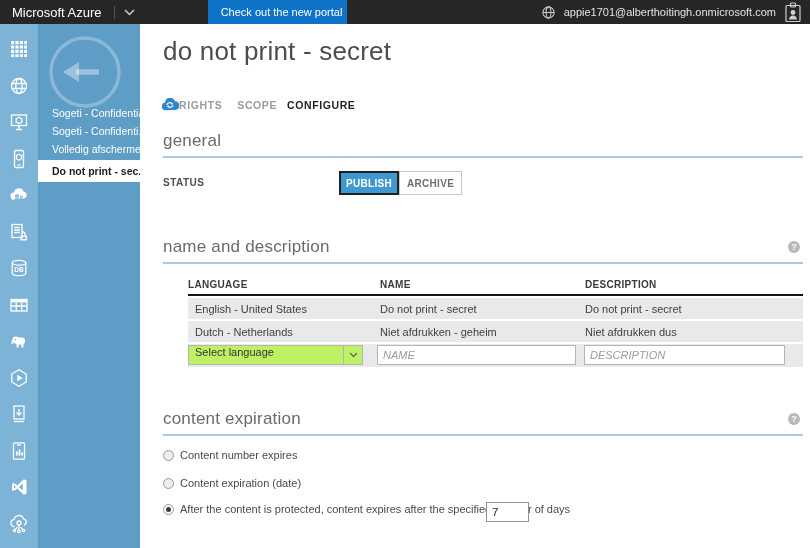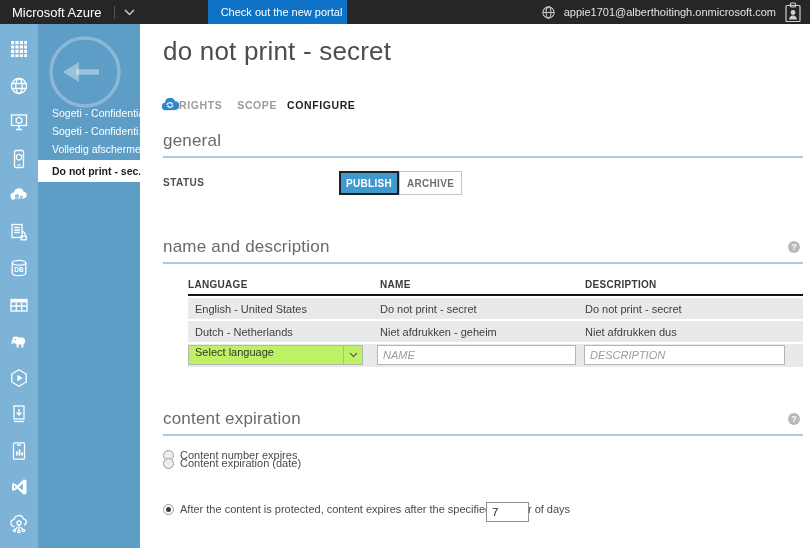--- a/index.html
+++ b/index.html
@@ -72,21 +72,21 @@
   .lang-select-arrow { width:19px; align-self:stretch; border-left:1px solid #b5b5b5;
     display:flex; align-items:center; justify-content:center; }
   .txt-input { position:absolute; top:1px; height:20px; border:1px solid #b5b5b5; font-family:inherit;
     font-size:11px; color:#222; padding:0 5px; }
   .name-input { left:189px; width:199px; }
   .desc-input { left:396px; width:201px; }
   .txt-input::placeholder { color:#9c9c9c; font-style:italic; }
 
   
   .radio-row { position:absolute; left:23px; display:flex; align-items:center; height:14px; }
-  .r1 { top:424px; } .r2 { top:432px; } .r3 { top:478px; }
+  .r1 { top:424px; } .r2 { top:452px; } .r3 { top:478px; }
   .radio { width:11px; height:11px; border-radius:50%; border:1px solid #9a9a9a; background:#ededed;
     cursor:pointer; position:relative; flex:none; }
   .radio.on { background:#fff; }
   .radio.on::after { content:""; position:absolute; left:2px; top:2px; width:5px; height:5px;
     border-radius:50%; background:#3c3c3c; }
   .radio-label { margin-left:6px; font-size:11px; color:#4a4a4a; white-space:nowrap; }
   .exp-input { position:absolute; border:1px solid #919191; font-family:inherit; font-size:11.5px;
     color:#222; padding:0 5px; height:20px; }
   .date-input { left:346px; top:452px; width:111px; }
   .days-input { left:346px; top:478px; width:43px; }

